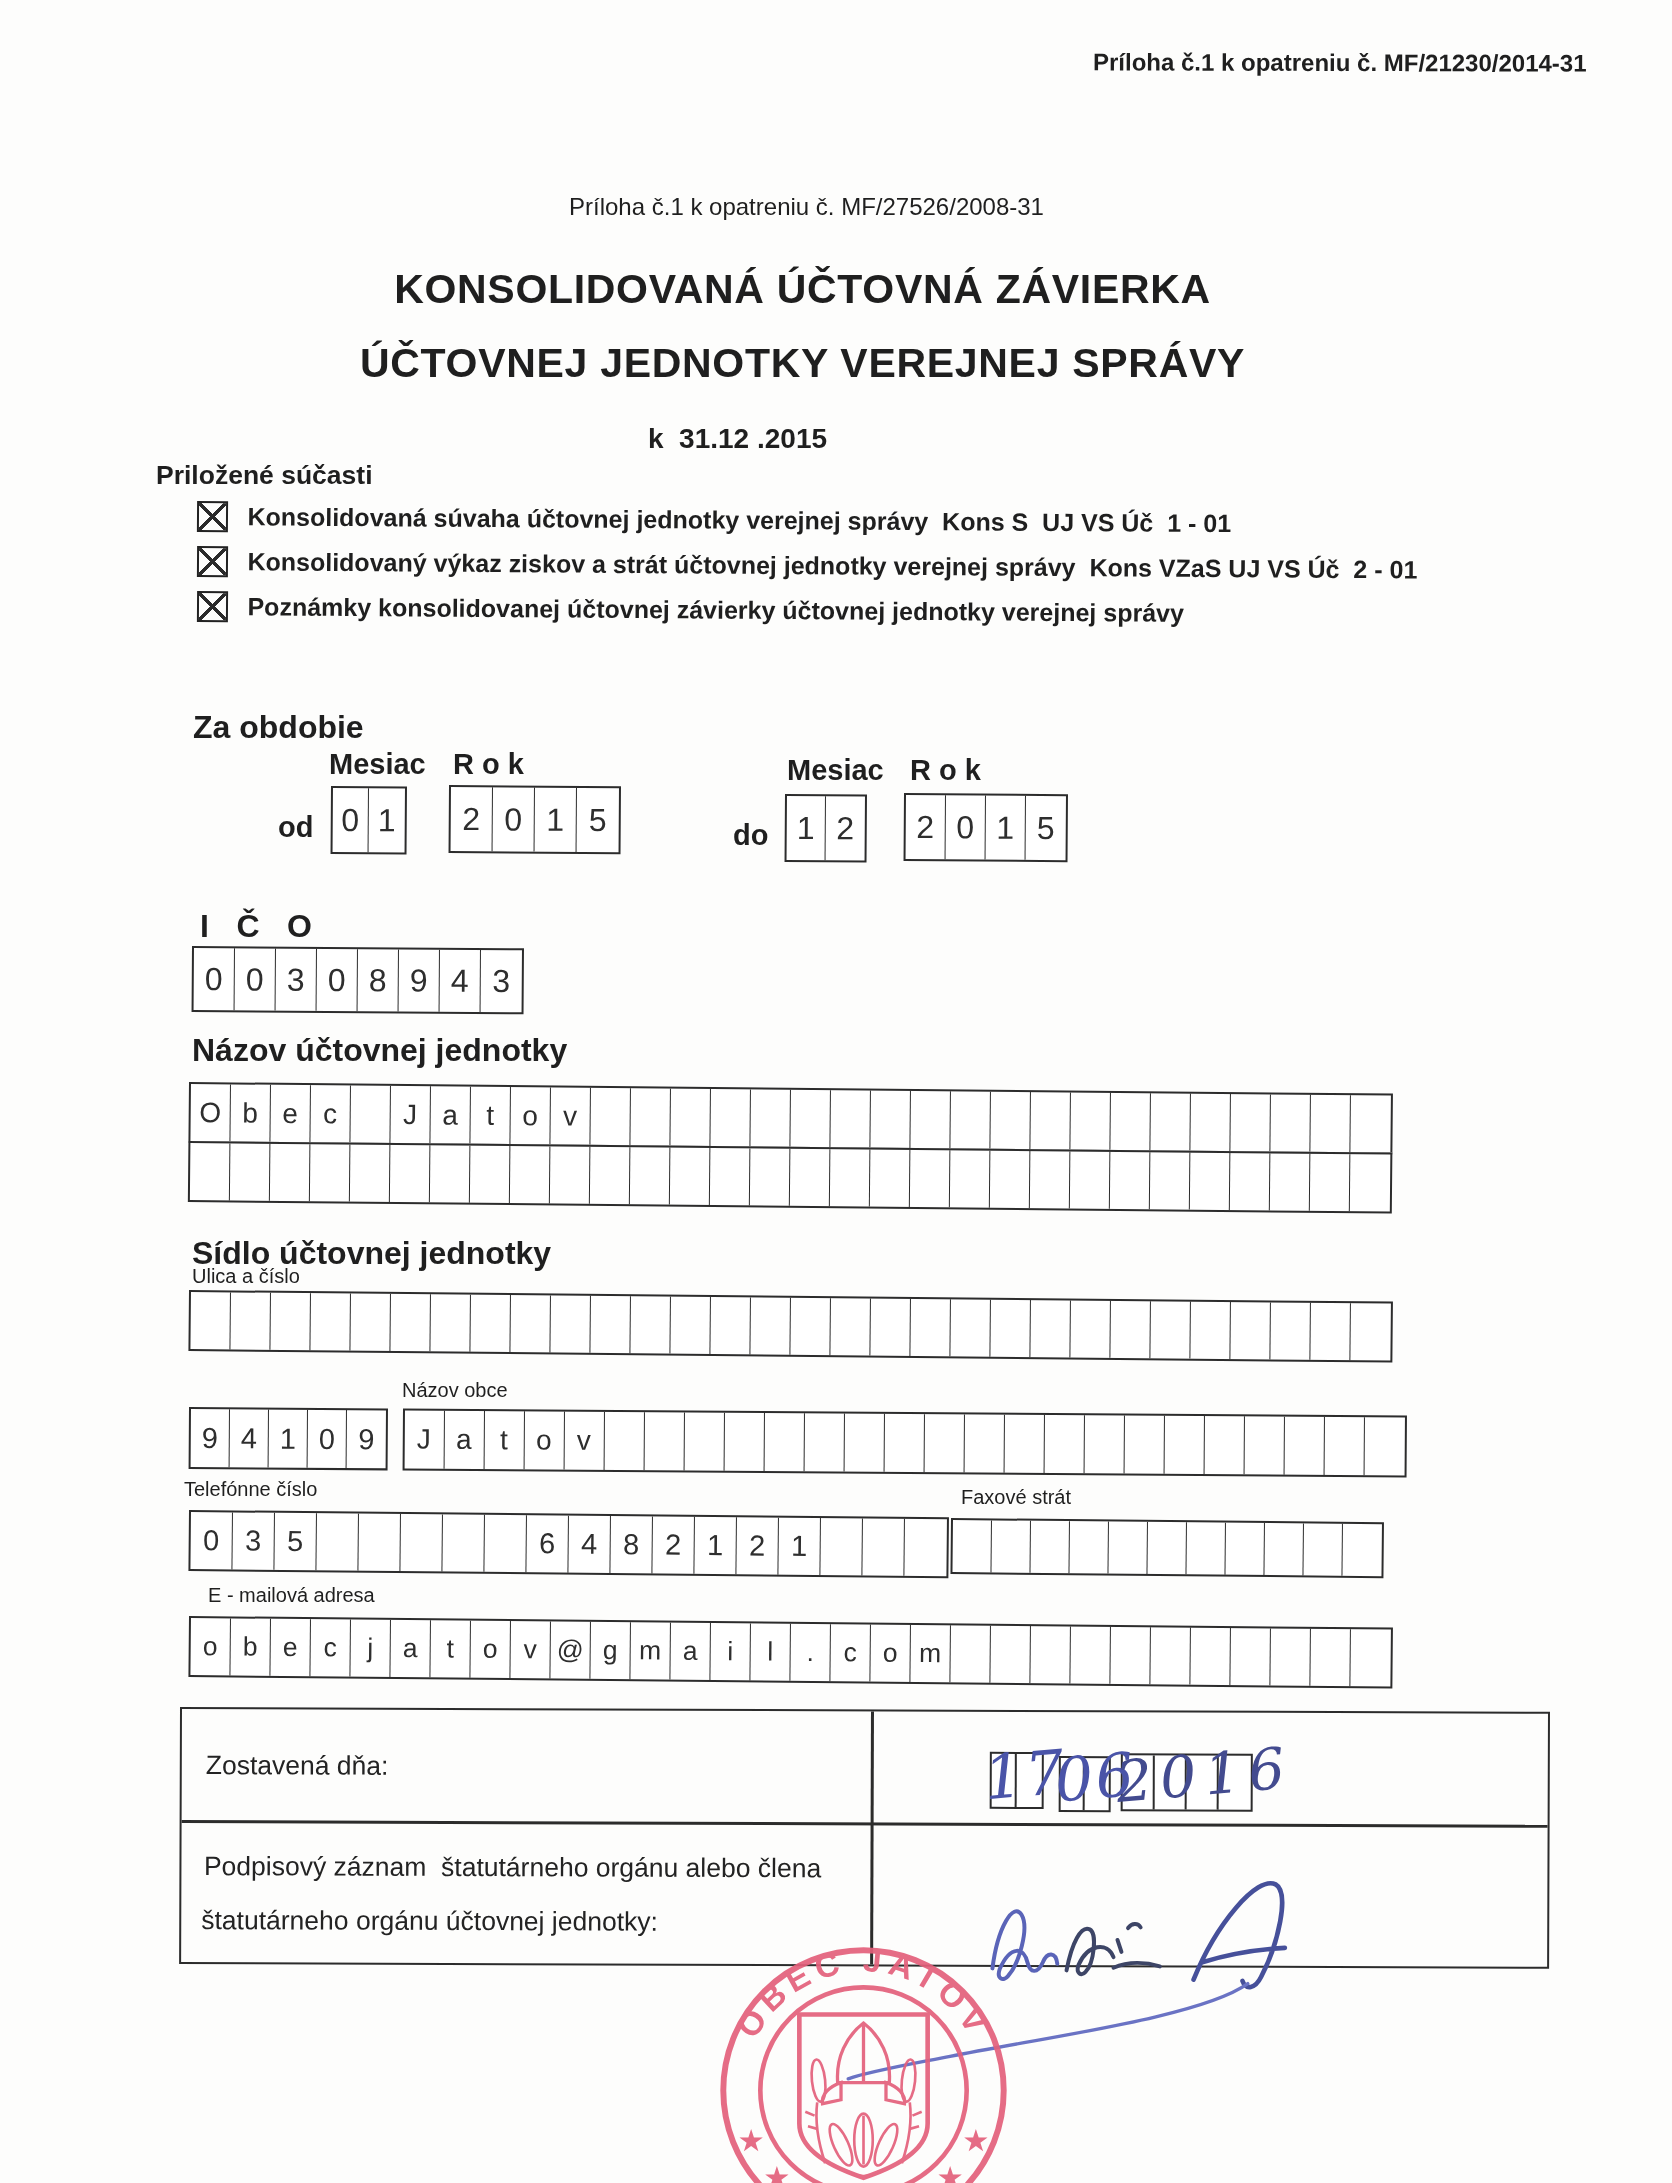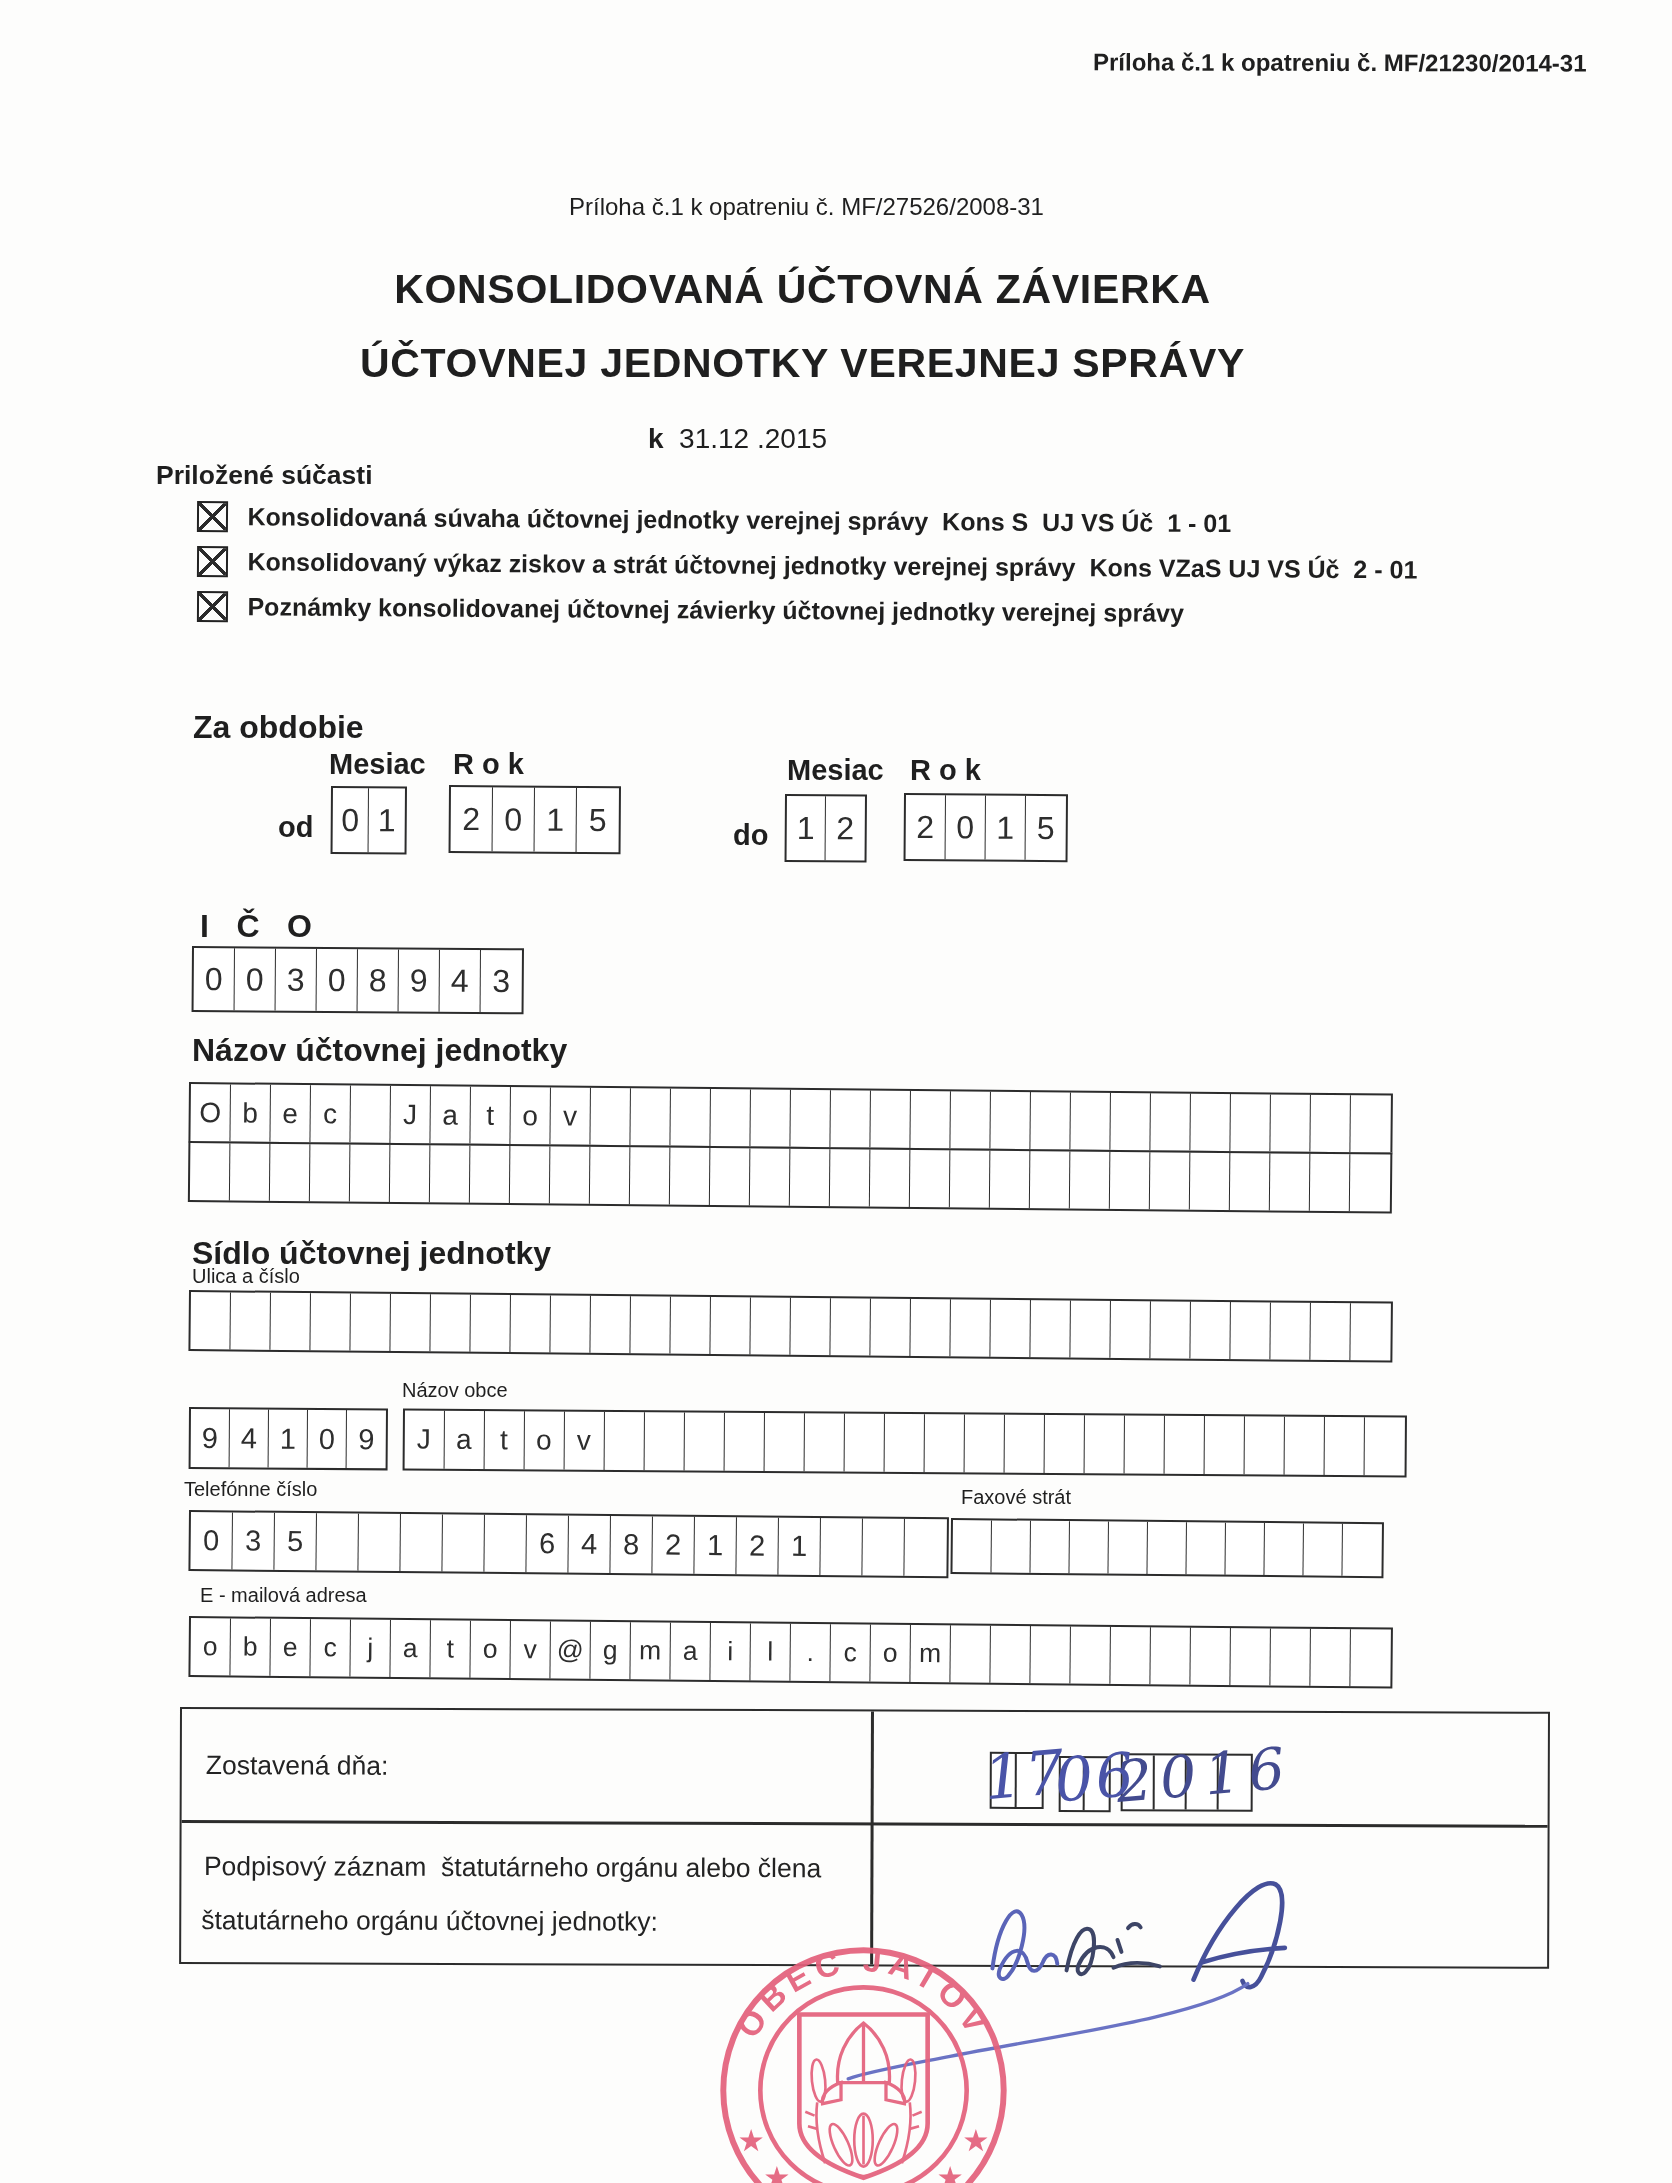--- a/index.html
+++ b/index.html
@@ -12,21 +12,21 @@
   .abs{position:absolute}
   .b{font-weight:bold}
   .pre{white-space:pre}
   .center{left:0;width:1673px;text-align:center}
 
   .corner-note{top:49px;right:86px;font-size:24px;font-weight:bold;transform:rotate(.15deg)}
   .ref-note{top:193px;font-size:24px;transform:translateX(-30px)}
   .title1{top:266px;font-size:41px;font-weight:bold;letter-spacing:0.7px;transform:translateX(-34px)}
   .title2{top:340px;font-size:41px;font-weight:bold;letter-spacing:0.7px;transform:translateX(-34px)}
   .kline{top:423px;font-size:28px;transform:translateX(-99px)}
-  .kline .kv{font-weight:normal}
+  .kline .kv{font-weight:bold}
 
   .attach-h{left:156px;top:460px;font-size:26.5px;font-weight:bold}
   .attach-item{left:197px;display:flex;align-items:center;gap:20px;transform:rotate(.4deg);transform-origin:0 50%}
   .cb{width:26.5px;height:26.5px;border:2.6px solid #222;flex:0 0 auto;position:relative;background:
       linear-gradient(to top right, transparent 45%, #2a2a2a 45% 55%, transparent 55%),
       linear-gradient(to bottom right, transparent 45%, #2a2a2a 45% 55%, transparent 55%);}
   .attach-item span{font-size:25px;font-weight:bold;white-space:pre}
 
   .sec-h{font-size:32px;font-weight:bold}
   .sub-l{font-size:20px}
@@ -287,21 +287,21 @@
     <div class="cell"></div>
     <div class="cell"></div>
     <div class="cell"></div>
     <div class="cell"></div>
     <div class="cell"></div>
     <div class="cell"></div>
     <div class="cell"></div>
     <div class="cell"></div>
     <div class="cell"></div>
   </div>
-<div class="abs sub-l" style="left:200px;top:1584px">E - mailová adresa</div>
+<div class="abs sub-l" style="left:208px;top:1584px">E - mailová adresa</div>
 <div class="abs grid tilt" style="left:189px;top:1616px;--cw:40px;--ch:57px;--fs:26.5px">
     <div class="cell">o</div>
     <div class="cell">b</div>
     <div class="cell">e</div>
     <div class="cell">c</div>
     <div class="cell">j</div>
     <div class="cell">a</div>
     <div class="cell">t</div>
     <div class="cell">o</div>
     <div class="cell">v</div>

